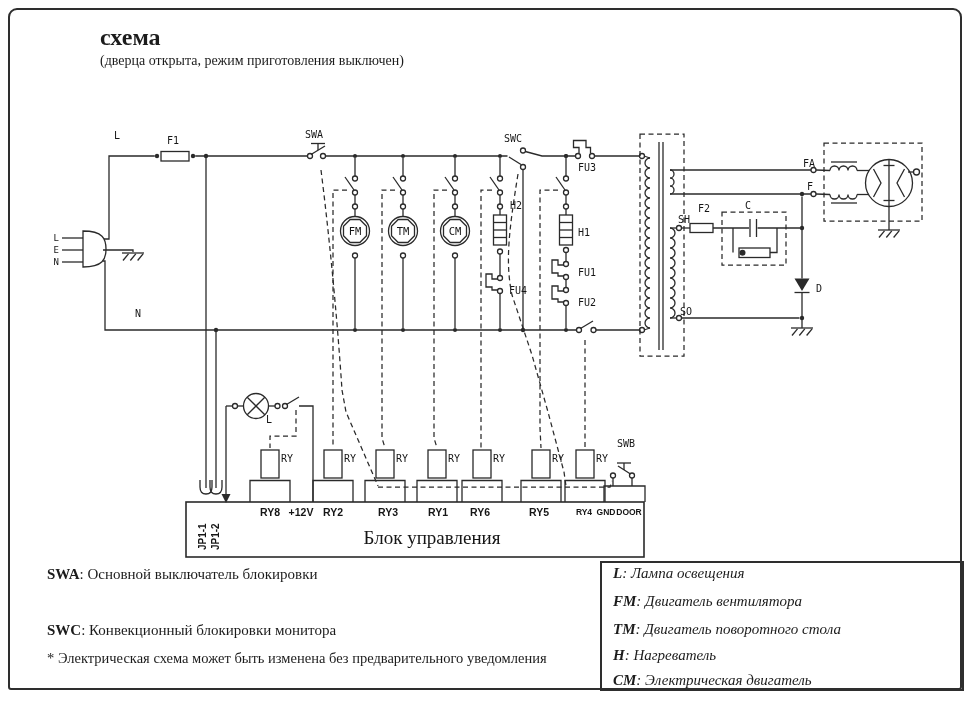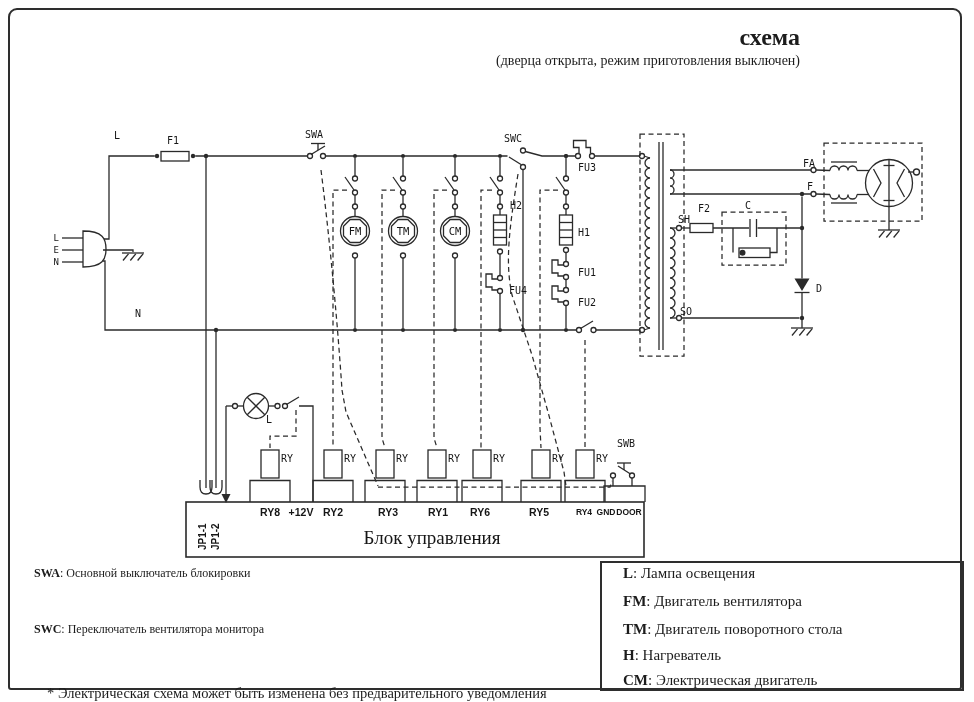--- a/index.html
+++ b/index.html
@@ -1,29 +1,29 @@
 <!DOCTYPE html>
 <html><head>
 <meta charset="utf-8">
 <style>
   html,body{margin:0;padding:0;background:#fff;}
   #stage{position:relative;width:974px;height:702px;background:#fff;overflow:hidden;
          font-family:"Liberation Serif", serif;color:#1c1c1c;}
   #frame{position:absolute;left:8px;top:8px;width:954px;height:682px;
          border:2.5px solid #2e2e2e;border-radius:9px 9px 3px 3px;box-sizing:border-box;}
-  #title-block{position:absolute;left:100px;top:24px;width:700px;text-align:right;}
+  #title-block{position:absolute;left:100px;top:24px;width:700px;text-align:left;}
   #title-block .h1{font-size:24px;font-weight:bold;line-height:1.15;}
   #title-block .h2{font-size:14px;line-height:1.3;}
-  .lgl{position:absolute;left:34px;font-size:12px;white-space:nowrap;}
+  .lgl{position:absolute;left:47px;font-size:15px;white-space:nowrap;}
   .lgl b{font-weight:bold;}
   #legend-right{position:absolute;left:600px;top:561px;width:364px;height:130px;
                 border:2px solid #2e2e2e;box-sizing:border-box;}
-  .lgr{position:absolute;left:21px;font-size:15px;white-space:nowrap;}
+  .lgr{position:absolute;left:11px;font-size:15px;white-space:nowrap;font-style:italic;}
   .lgr b{font-weight:bold;}
-  #footnote{position:absolute;left:47px;top:685px;font-size:14.5px;white-space:nowrap;}
+  #footnote{position:absolute;left:47px;top:650px;font-size:14.5px;white-space:nowrap;}
   svg{position:absolute;left:0;top:0;}
   svg line,svg path,svg polyline,svg rect,svg circle,svg polygon{
      stroke:#2a2a2a;stroke-width:1.3;fill:none;}
   svg .dot{fill:#2a2a2a;stroke:none;}
   svg .wc{fill:#ffffff;}
   svg .filled{fill:#2a2a2a;stroke:none;}
   svg .dash{stroke-dasharray:5 3.5;stroke-width:1.25;}
   svg text{stroke:none;fill:#161616;font-family:"DejaVu Sans Mono", monospace;font-size:10px;}
   svg text.mt{font-size:10.5px;text-anchor:middle;}
   svg text.term{font-family:"Liberation Sans", sans-serif;font-size:10.5px;font-weight:bold;text-anchor:middle;}
@@ -351,21 +351,21 @@
       <path class="dash" d="M585,340 V448"></path>
       <path class="dash" d="M378,487 H610 L612,481"></path>
       <path class="dash" d="M296,410 V436 H270 V448"></path>
     </g>
   </svg>
 
   <div class="lgl" style="top:566px">
     <b>SWA</b><span>: </span><span>Основной выключатель блокировки</span>
   </div>
   <div class="lgl" style="top:622px">
-    <b>SWC</b><span>: </span><span>Переключатель вентилятора монитора</span>
+    <b>SWC</b><span>: </span><span>Конвекционный блокировки монитора</span>
   </div>
   <div id="footnote">* Электрическая схема может быть изменена без предварительного уведомления</div>
 
   <div id="legend-right">
     <div class="lgr" style="top:2px">
       <b>L</b><span>: </span><span>Лампа освещения</span>
     </div>
     <div class="lgr" style="top:58px">
       <b>TM</b><span>: </span><span>Двигатель поворотного стола</span>
     </div>

